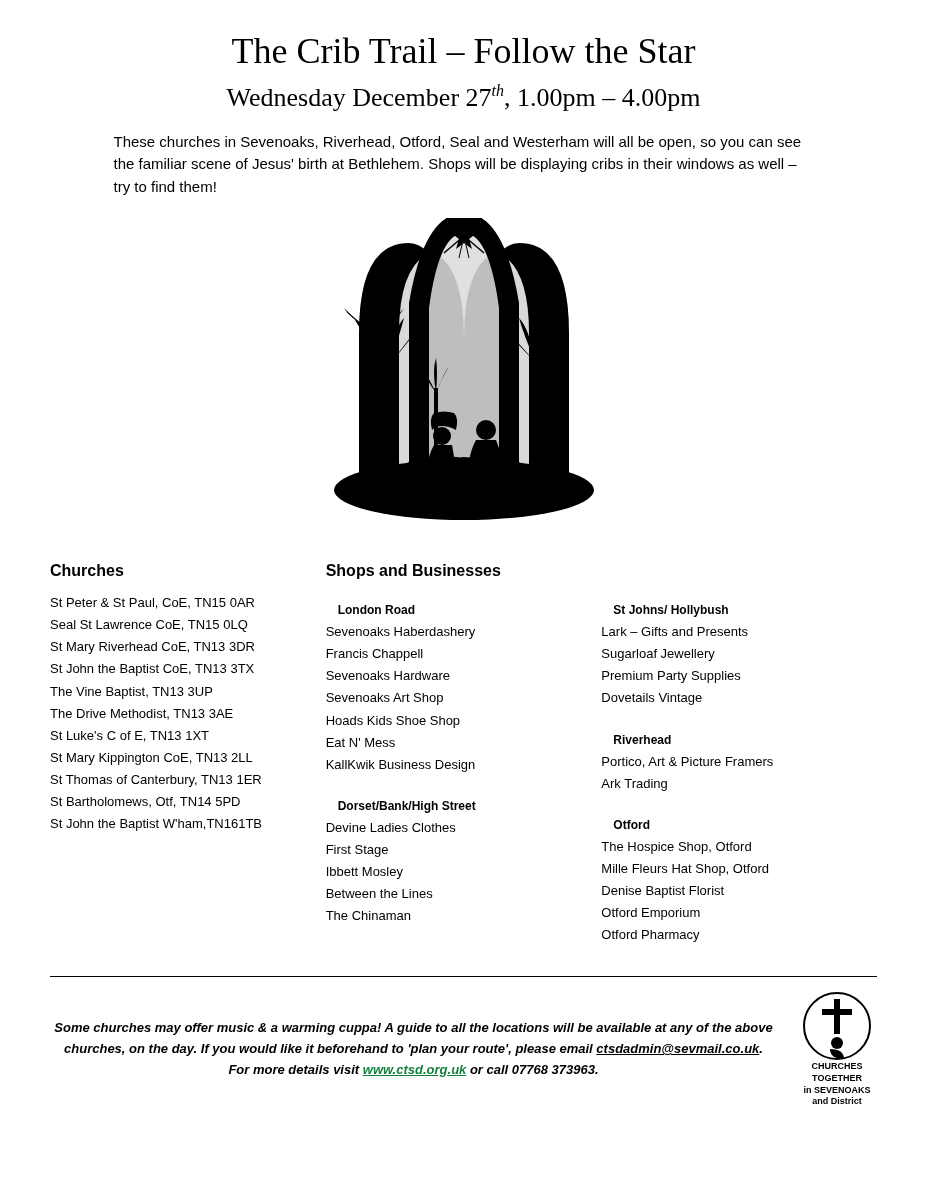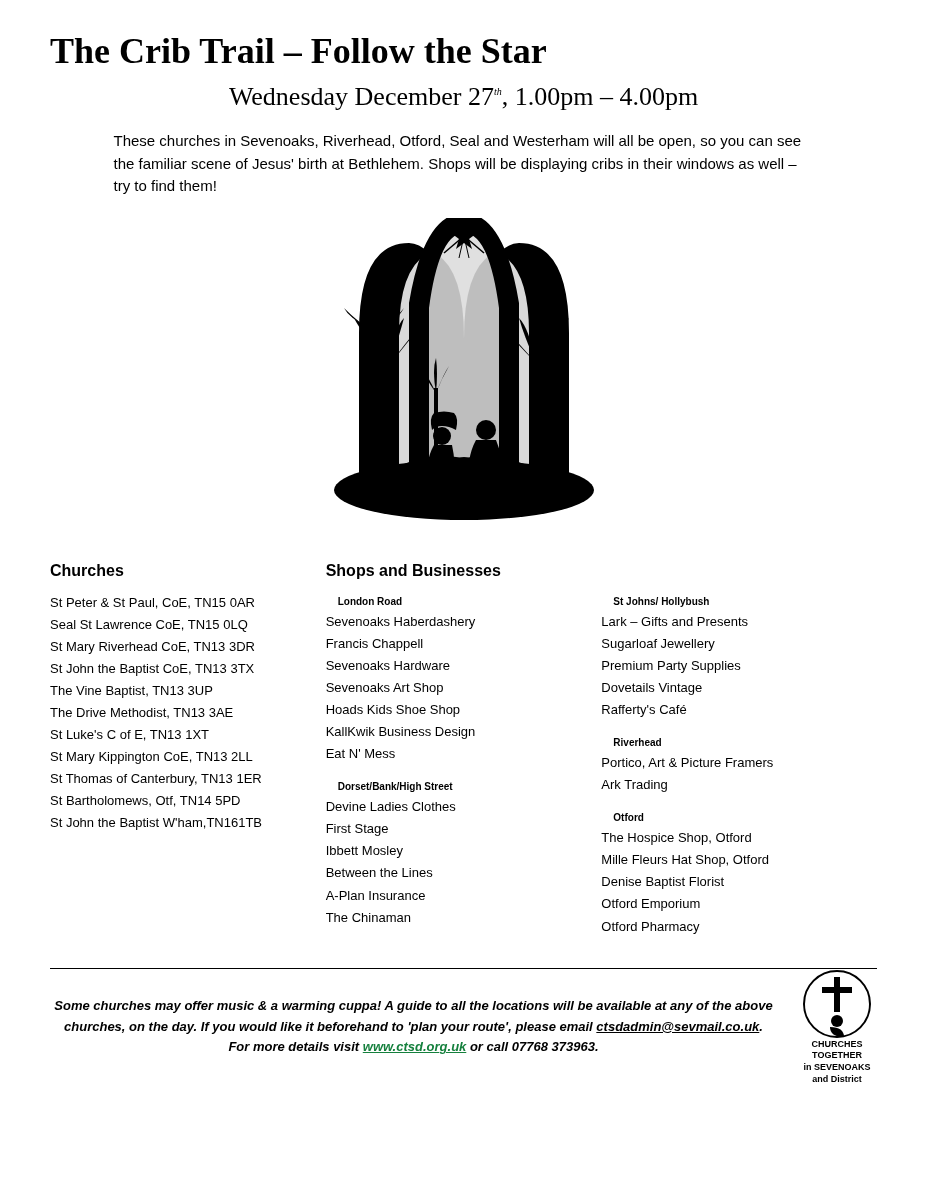--- a/index.html
+++ b/index.html
@@ -5,34 +5,35 @@
     * { box-sizing: border-box; margin: 0; padding: 0; }
     body {
       background: #fff;
       font-family: Arial, sans-serif;
       width: 927px;
       min-height: 1200px;
       padding: 30px 50px;
       color: #000;
     }
     .page-title {
+      text-align: center;
       font-size: 36px;
-      font-weight: bold;
+      font-weight: normal;
       margin-bottom: 10px;
       font-family: Georgia, serif;
     }
     .subtitle {
       text-align: center;
       font-size: 26px;
       font-weight: normal;
       margin-bottom: 18px;
       font-family: Georgia, serif;
     }
     .subtitle sup {
-      font-size: 10px;
+      font-size: 16px;
       font-style: italic;
     }
     .description {
       text-align: left;
       font-size: 15px;
       line-height: 1.5;
       margin-bottom: 20px;
       max-width: 700px;
       margin-left: auto;
       margin-right: auto;
@@ -54,32 +55,33 @@
     .col {
       flex: 1;
       padding-right: 10px;
     }
     .col-title {
       font-size: 16px;
       font-weight: bold;
       margin-bottom: 12px;
     }
     .col-subtitle {
-      font-size: 10px;
+      font-size: 12px;
       font-weight: bold;
       margin-bottom: 4px;
-      margin-top: 16px;
+      margin-top: 23px;
       padding-left: 12px;
     }
     .col-item {
       font-size: 13px;
       line-height: 1.7;
     }
     .footer-note {
       border-top: 1px solid #000;
+      padding-top: 14px;
       font-size: 13px;
       text-align: center;
       font-style: italic;
       line-height: 1.6;
       display: flex;
       align-items: center;
       justify-content: space-between;
       gap: 20px;
     }
     .footer-text {
@@ -237,41 +239,39 @@
 
   <div class="col">
     <div class="col-title">Shops and Businesses</div>
     <div id="shops-list">
         <div class="col-subtitle">London Road</div>
         <div class="col-item">Sevenoaks Haberdashery</div>
         <div class="col-item">Francis Chappell</div>
         <div class="col-item">Sevenoaks Hardware</div>
         <div class="col-item">Sevenoaks Art Shop</div>
         <div class="col-item">Hoads Kids Shoe Shop</div>
+        <div class="col-item">Eat N' Mess</div>
         <div class="col-item">KallKwik Business Design</div>
-        <div class="col-item">Eat N' Mess</div>
         <div class="col-subtitle">Dorset/Bank/High Street</div>
         <div class="col-item">Devine Ladies Clothes</div>
         <div class="col-item">First Stage</div>
         <div class="col-item">Ibbett Mosley</div>
         <div class="col-item">Between the Lines</div>
-        <div class="col-item">A-Plan Insurance</div>
         <div class="col-item">The Chinaman</div>
       </div>
   </div>
 
   <div class="col">
     <div id="right-list">
         <div class="col-title">&nbsp;</div>
         <div class="col-subtitle">St Johns/ Hollybush</div>
         <div class="col-item">Lark – Gifts and Presents</div>
         <div class="col-item">Sugarloaf Jewellery</div>
         <div class="col-item">Premium Party Supplies</div>
         <div class="col-item">Dovetails Vintage</div>
-        <div class="col-item">Rafferty's Café</div>
         <div class="col-subtitle">Riverhead</div>
         <div class="col-item">Portico, Art &amp; Picture Framers</div>
         <div class="col-item">Ark Trading</div>
         <div class="col-subtitle">Otford</div>
         <div class="col-item">The Hospice Shop, Otford</div>
         <div class="col-item">Mille Fleurs Hat Shop, Otford</div>
         <div class="col-item">Denise Baptist Florist</div>
         <div class="col-item">Otford Emporium</div>
         <div class="col-item">Otford Pharmacy</div>
       </div>

